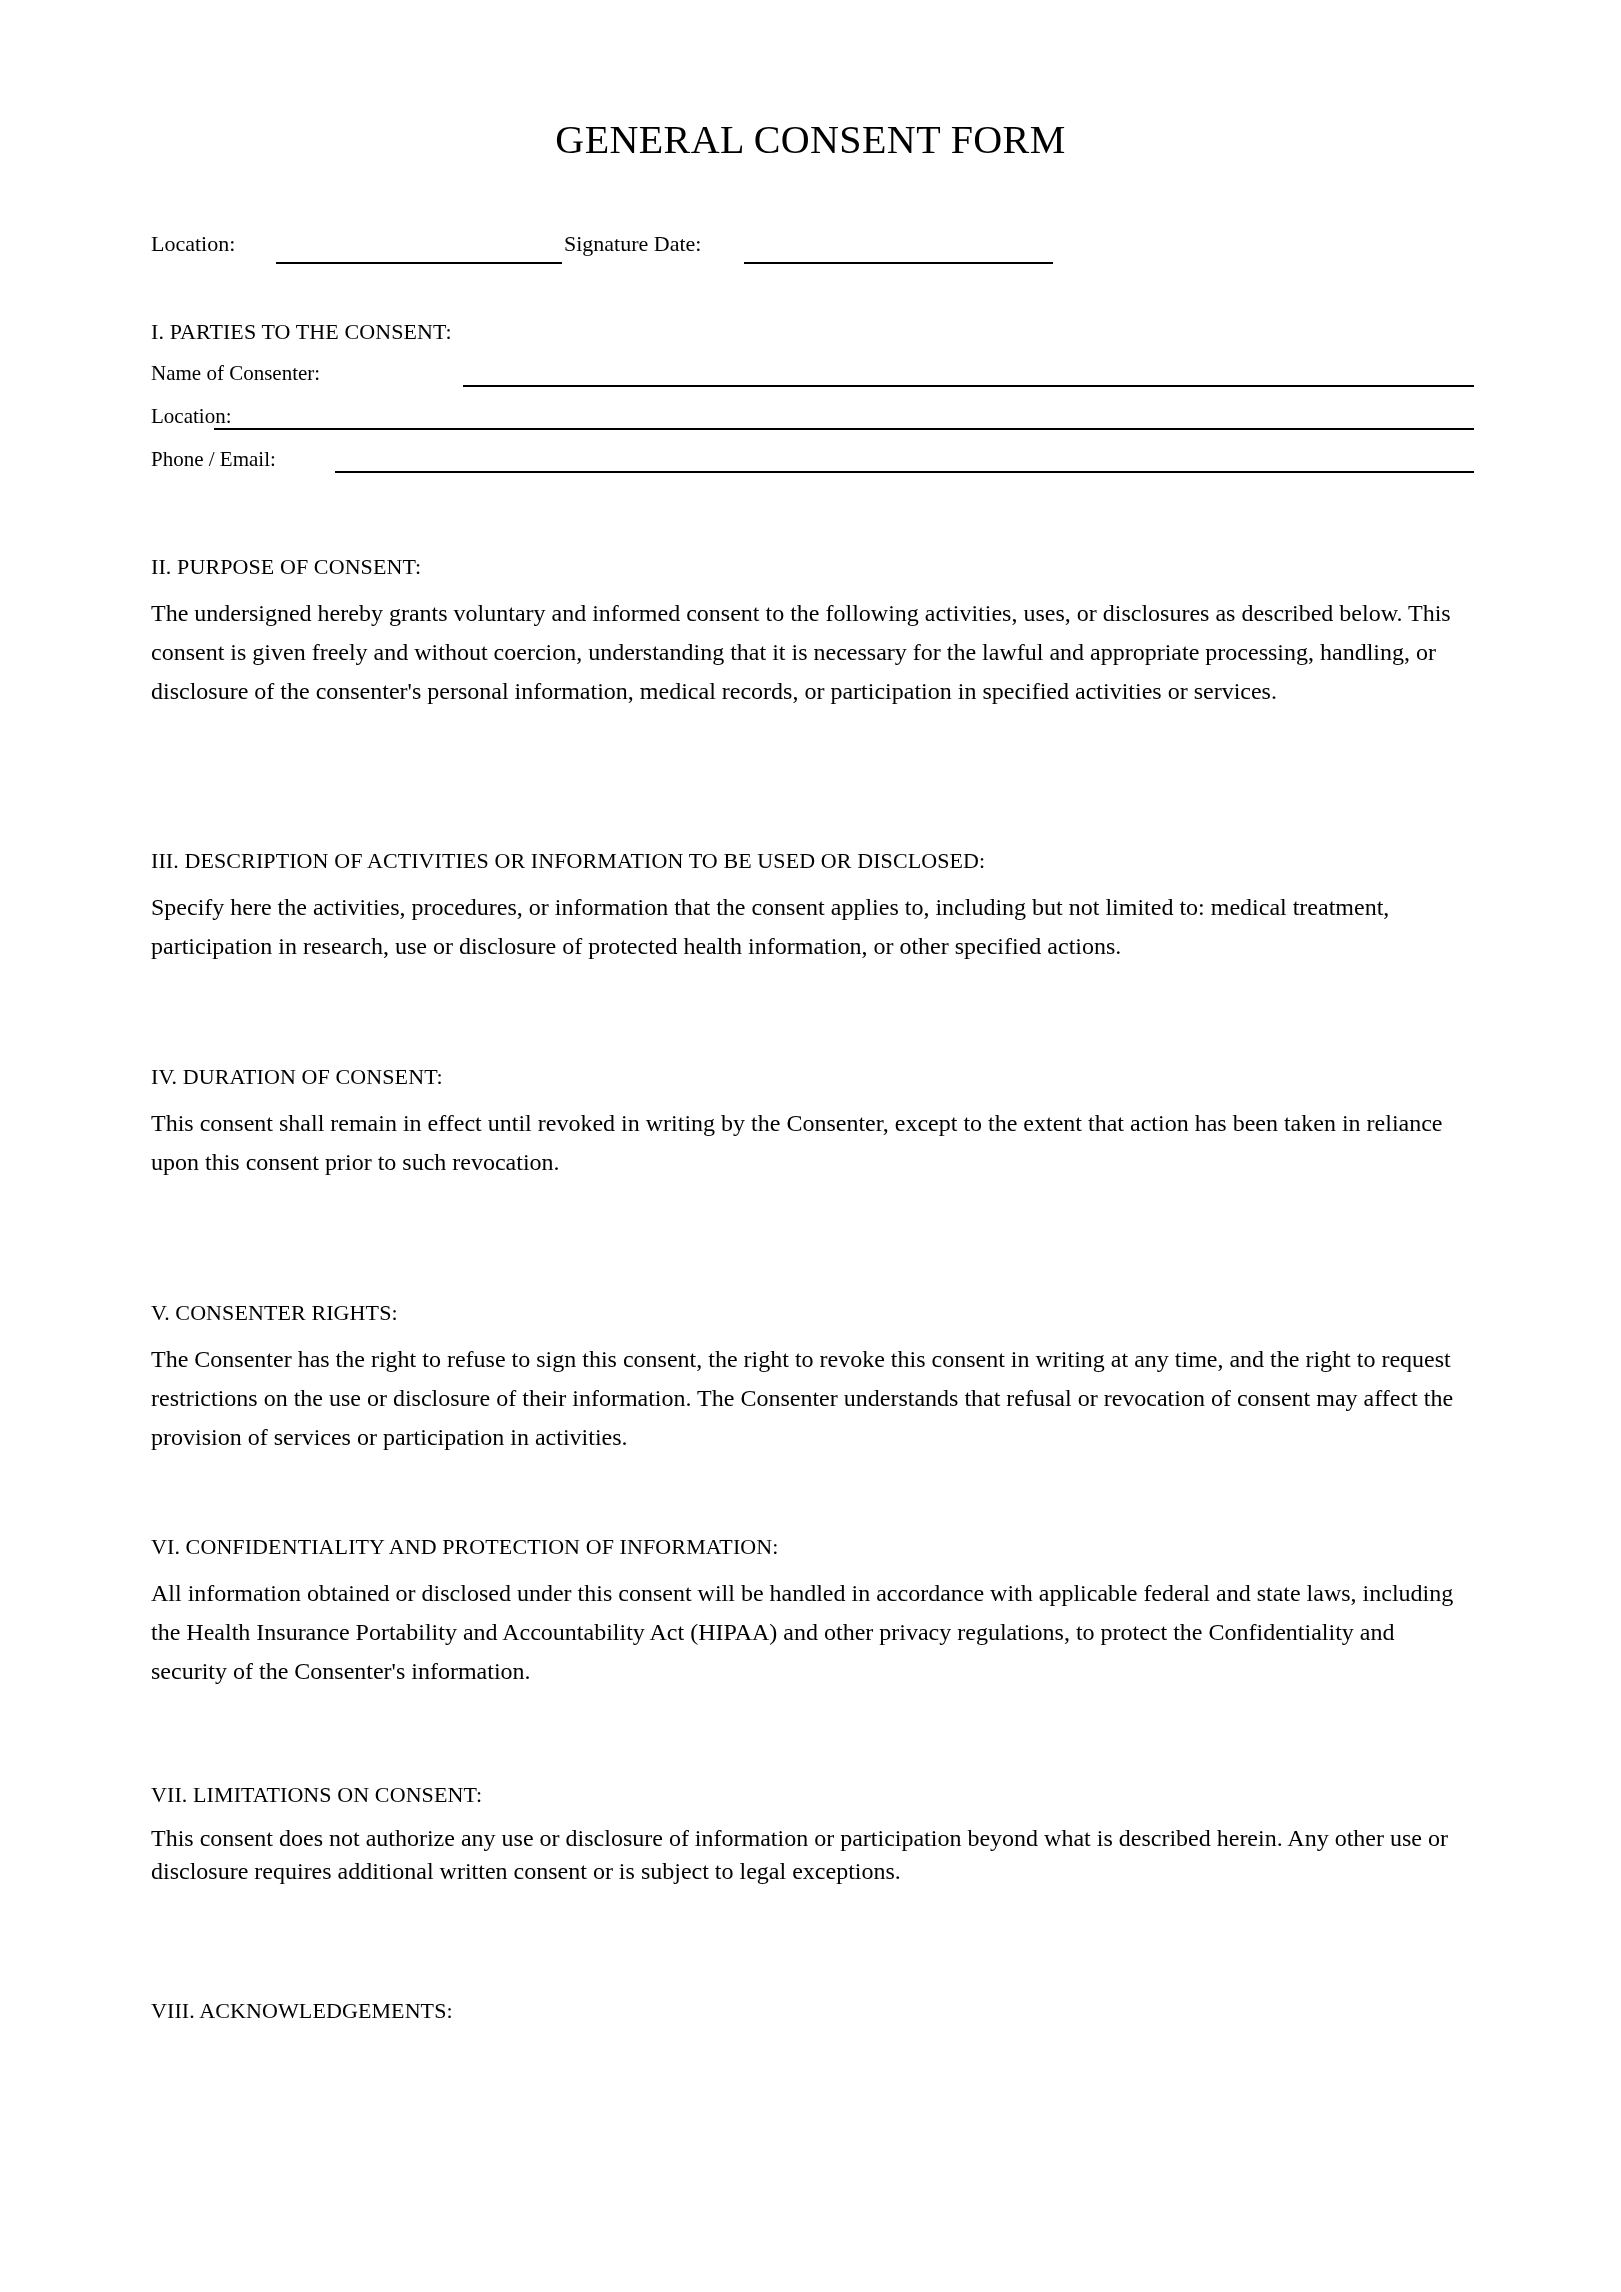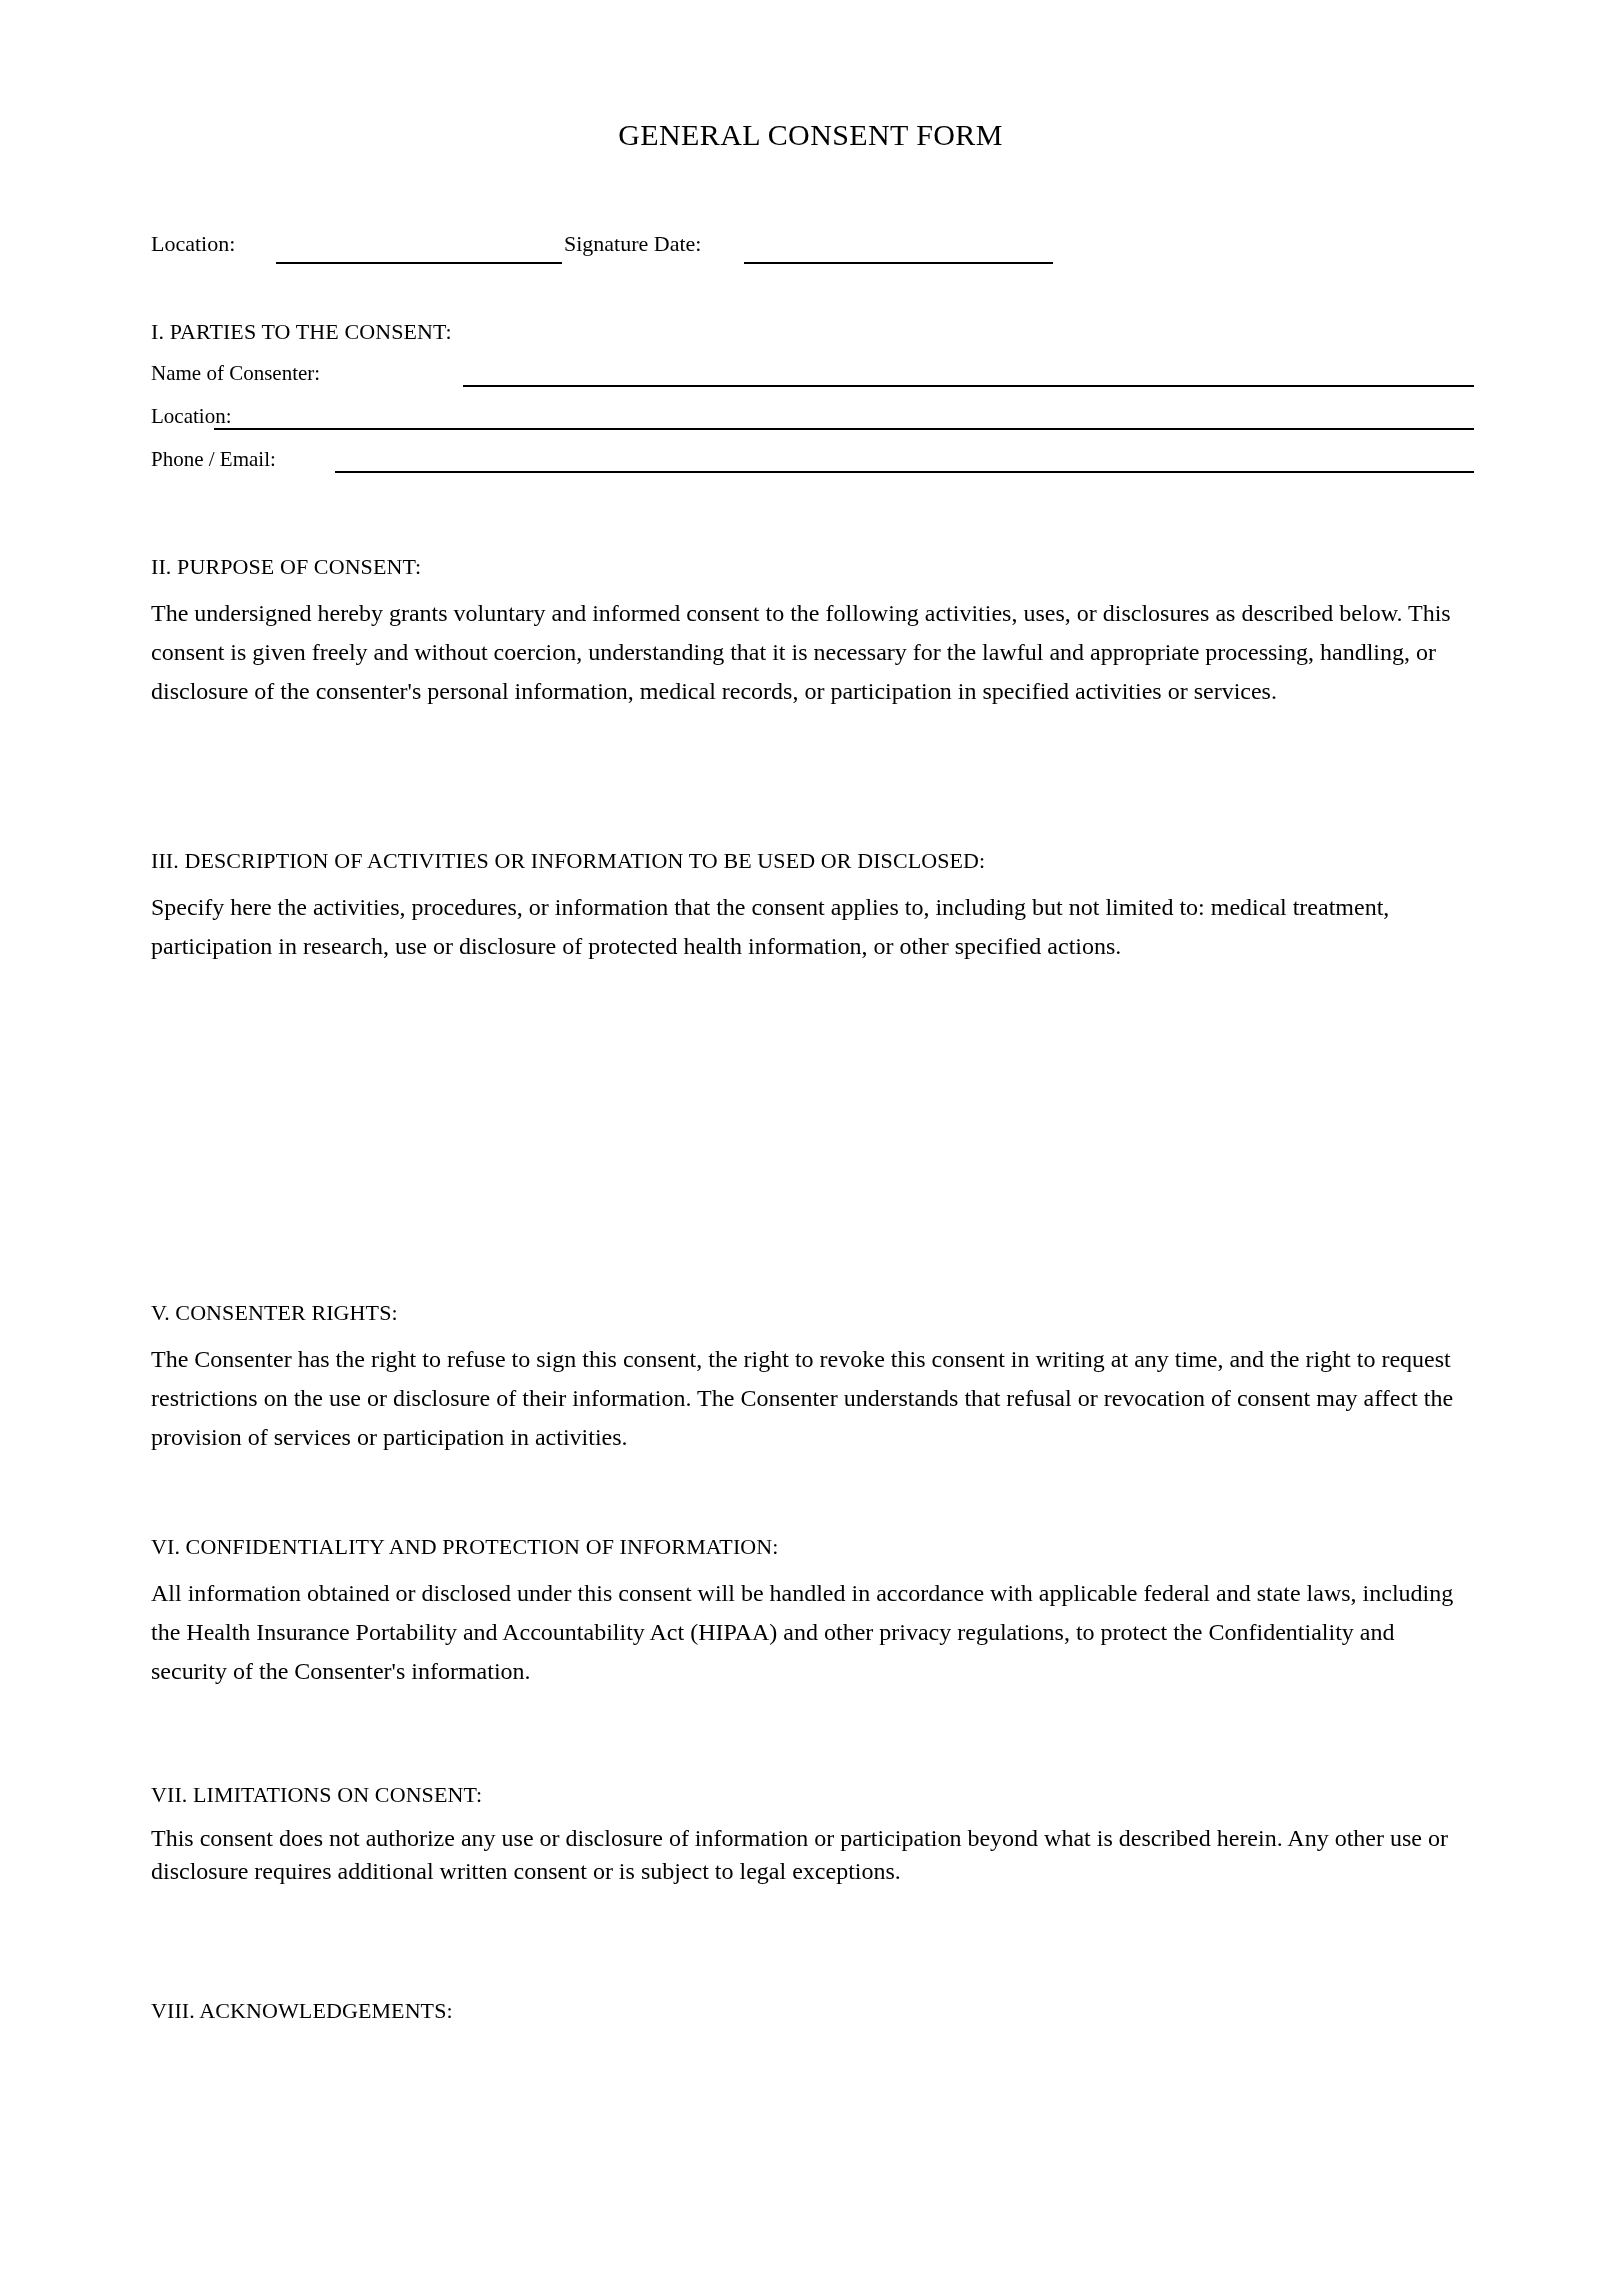--- a/index.html
+++ b/index.html
@@ -19,21 +19,21 @@
     background: #ffffff;
     overflow: hidden;
     box-sizing: border-box;
   }
   .doc-title {
     position: absolute;
     left: 0;
     right: 0;
     top: 118px;
     text-align: center;
-    font-size: 30px;
+    font-size: 40px;
     letter-spacing: 0.4px;
     font-weight: 400;
     line-height: 1.1;
   }
 
   
   .meta-row {
     position: absolute;
     left: 151px;
     top: 233px;
@@ -149,20 +149,24 @@
   <div class="section" style="top: 554px;">
     <div class="sec-heading">II. PURPOSE OF CONSENT:</div>
     <p class="sec-body">The undersigned hereby grants voluntary and informed consent to the following activities, uses, or disclosures as described below. This consent is given freely and without coercion, understanding that it is necessary for the lawful and appropriate processing, handling, or disclosure of the consenter's personal information, medical records, or participation in specified activities or services.</p>
   </div>
 
   <div class="section" style="top: 848px;">
     <div class="sec-heading">III. DESCRIPTION OF ACTIVITIES OR INFORMATION TO BE USED OR DISCLOSED:</div>
     <p class="sec-body">Specify here the activities, procedures, or information that the consent applies to, including but not limited to: medical treatment, participation in research, use or disclosure of protected health information, or other specified actions.</p>
   </div>
 
+  <div class="section" style="top: 1064px;">
+    <div class="sec-heading">IV. DURATION OF CONSENT:</div>
+    <p class="sec-body">This consent shall remain in effect until revoked in writing by the Consenter, except to the extent that action has been taken in reliance upon this consent prior to such revocation.</p>
+  </div>
 
   <div class="section" style="top: 1284px; margin-top: 16px;">
     <div class="sec-heading">V. CONSENTER RIGHTS:</div>
     <p class="sec-body">The Consenter has the right to refuse to sign this consent, the right to revoke this consent in writing at any time, and the right to request restrictions on the use or disclosure of their information. The Consenter understands that refusal or revocation of consent may affect the provision of services or participation in activities.</p>
   </div>
 
   <div class="section" style="top: 1534px;">
     <div class="sec-heading">VI. CONFIDENTIALITY AND PROTECTION OF INFORMATION:</div>
     <p class="sec-body">All information obtained or disclosed under this consent will be handled in accordance with applicable federal and state laws, including the Health Insurance Portability and Accountability Act (HIPAA) and other privacy regulations, to protect the Confidentiality and security of the Consenter's information.</p>
   </div>

